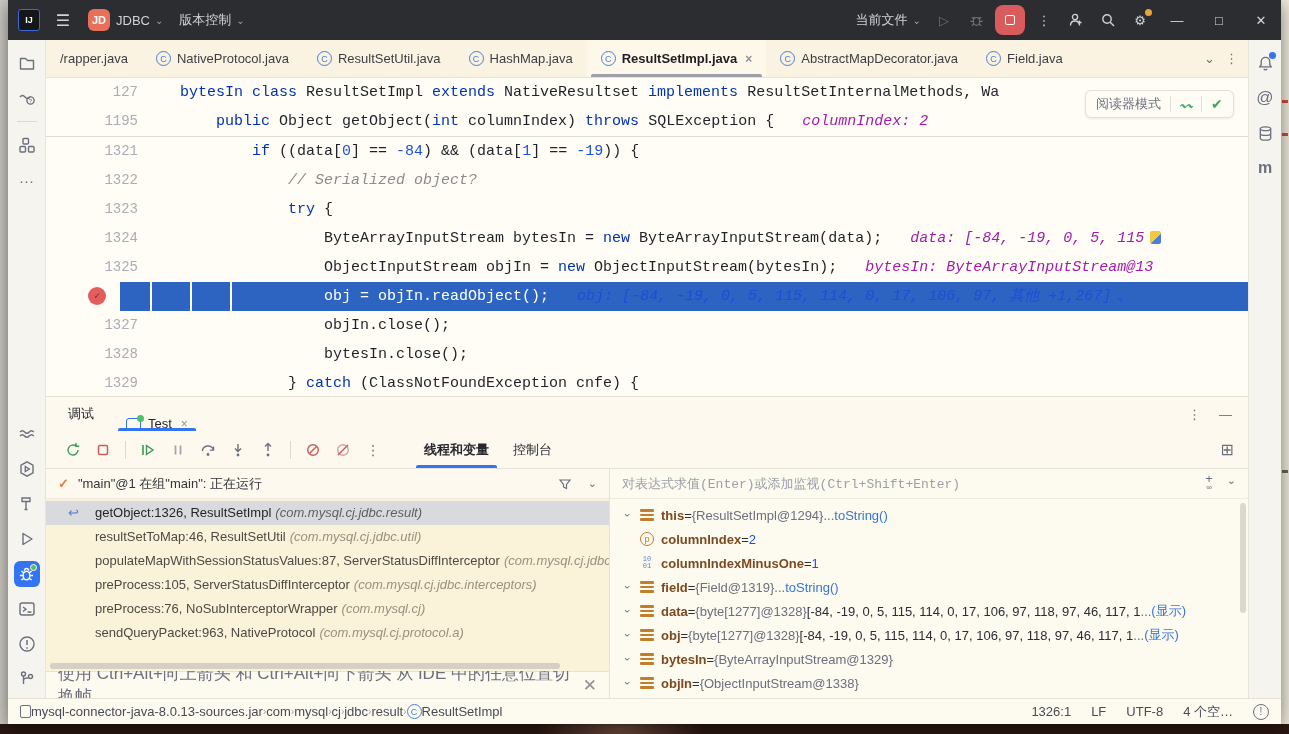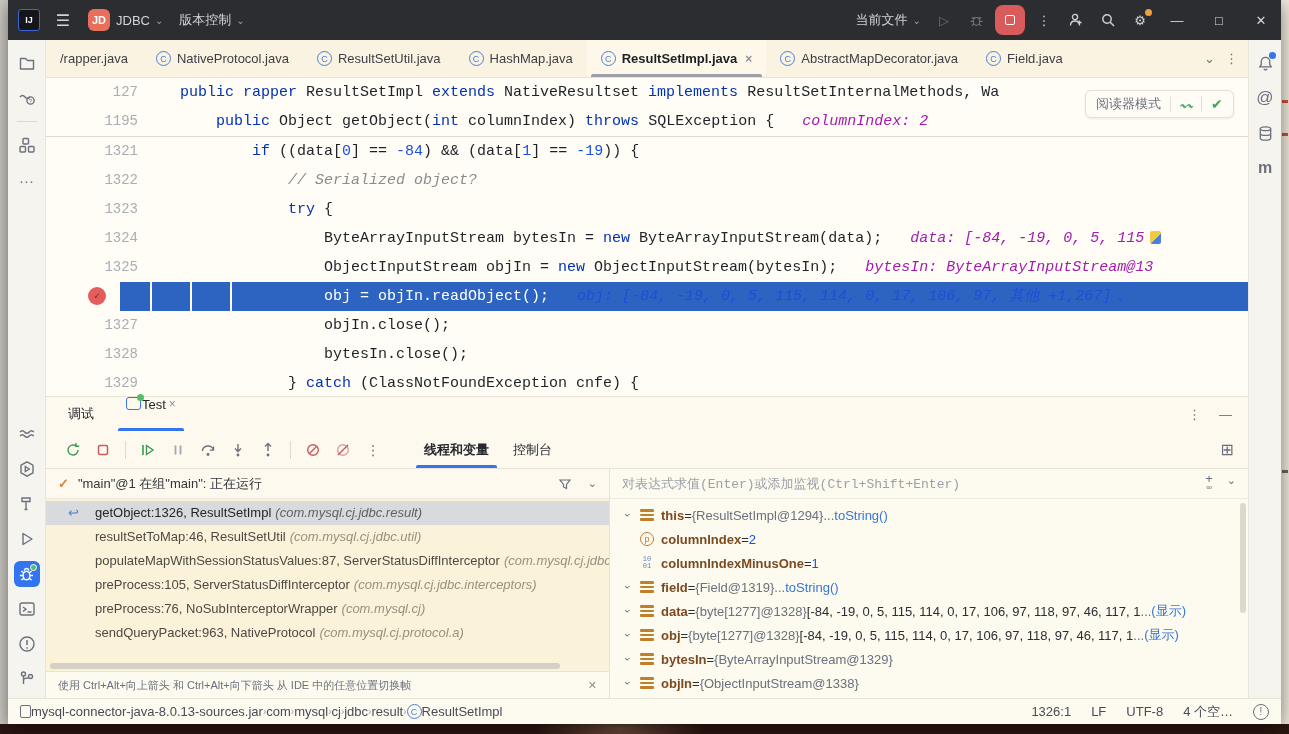--- a/index.html
+++ b/index.html
@@ -74,21 +74,21 @@
   .hchev{font-style:normal;font-size:11px;margin-left:6px}
   .reader-toolbar{position:absolute;top:12px;left:1039px;height:28px;display:flex;align-items:center;gap:9px;padding:0 10px;background:#fefcf4;border:1px solid #e3e0d4;border-radius:6px;box-shadow:0 1px 3px rgba(0,0,0,.08);font-family:"Liberation Sans",sans-serif;font-size:13px;color:#6c707e;z-index:5}
   .rt-div{width:1px;height:16px;background:#e3e0d4}
   .squig{color:#4caf6e;font-size:13px;letter-spacing:-1px}
   .okcheck{color:#3fa45c;font-size:14px}
 
   
   .debug{flex:1;display:flex;flex-direction:column;min-height:0;border-top:1px solid #e6e2d6;background:#fdf9ee}
   .dheader{height:34px;display:flex;align-items:center;font-size:13px;color:#27282e;flex:none;padding-left:22px}
   .dtitle{font-weight:normal;margin-right:24px}
-  .dtab{display:flex;align-items:flex-start;gap:1px;height:100%;position:relative;padding:0 8px}
+  .dtab{display:flex;align-items:flex-end;gap:7px;height:100%;position:relative;padding:0 8px}
   .dtab::after{content:"";position:absolute;left:0;right:0;bottom:0;height:3px;border-radius:2px 2px 0 0;background:#3574f0}
   .dtab-icon{width:15px;height:13px;border:1.4px solid #3574f0;border-radius:3px;position:relative}
   .dtab-icon .g{position:absolute;top:-4px;right:-4px;width:7px;height:7px;border-radius:50%;background:#52c06a}
   .dheader-right{margin-left:auto;display:flex;gap:18px;padding-right:16px;color:#6c707e}
   .dtoolbar{height:38px;display:flex;align-items:center;border-bottom:1px solid #e6e2d6;flex:none;padding-left:14px;gap:4px}
   .dbtn{width:26px;height:26px;border-radius:5px;display:flex;align-items:center;justify-content:center;font-size:14px;color:#6c707e}
   .dsep{width:1px;height:18px;background:#ddd9cd;margin:0 5px}.gray{color:#8a8d94}
   .dtabs2{display:flex;margin-left:22px;height:100%}
   .dt2{display:flex;align-items:center;padding:0 12px;font-size:13px;color:#27282e;position:relative}
   .dt2.sel{font-weight:bold}
@@ -101,21 +101,21 @@
   .tcheck{color:#e07f3c;font-weight:bold}
   .thread-right{margin-left:auto;display:flex;gap:16px;color:#6c707e}
   .frames{flex:1;overflow:hidden;background:#fbf2da;font-size:13px;color:#4d4a42;padding-top:2px}
   .frow{height:24px;line-height:24px;padding-left:49px;white-space:nowrap;overflow:hidden;position:relative}
   .frow .pkg{font-style:italic;color:#97917f;margin-left:4px}
   .frow.sel{background:#d8dade;color:#23252a}
   .frow.sel .pkg{color:#5d6066}
   .frow.sel .ret{position:absolute;left:22px;color:#5b82c7}
   .hscroll{height:9px;position:relative;background:#fbf2da;flex:none}
   .hscroll .thumb{position:absolute;left:4px;width:510px;top:1px;height:6px;border-radius:3px;background:#d4d0c4}
-  .framehint{height:27px;border-top:1px solid #e6e2d6;background:#fdfaf0;display:flex;align-items:center;font-size:11px;color:#6c707e;padding:0 12px;flex:none}
+  .framehint{height:27px;border-top:1px solid #e6e2d6;background:#fdfaf0;display:flex;align-items:center;font-size:17px;color:#6c707e;padding:0 12px;flex:none}
   .framehint .x{margin-left:auto;color:#8e9199}
 
   .rpane{flex:1;display:flex;flex-direction:column;min-width:0;background:#fdfaf0;position:relative}
   .watchrow{height:30px;display:flex;align-items:center;border-bottom:1px solid #eeeadf;padding:0 12px;flex:none;font-family:"Liberation Mono","DejaVu Sans Mono",monospace;font-size:13px;color:#9da0a8}
   .watch-right{margin-left:auto;display:flex;gap:14px;color:#6c707e;font-family:"Liberation Sans",sans-serif}
   .addwatch{position:relative;font-size:13px;line-height:10px;text-align:center}
   .addwatch .inf{display:block;font-size:8px;margin-top:-1px}
   .vars{flex:1;overflow:hidden;font-size:13px;padding-top:4px}
   .vrow{height:24px;display:flex;align-items:center;padding-left:10px;white-space:nowrap;overflow:hidden}
   .vchev{width:16px;color:#6c707e;font-size:11px;flex:none;text-align:center}
@@ -337,21 +337,21 @@
             </div>
           </div>
         <div class="tabbar-right">
           <span>⌄</span>
           <span>⋮</span>
         </div>
       </div>
 
       <div class="editor">
         <div id="sticky-lines" class="sticky">
-            <div class="crow"><span class="content"><span class="lnum">127</span><span class="code"><span class="tk-k">public rapper </span><span class="tk-p">ResultSetImpl </span><span class="tk-k">extends </span><span class="tk-p">NativeResultset </span><span class="tk-k">implements </span><span class="tk-p">ResultSetInternalMethods, Wa</span></span></span></div>
+            <div class="crow"><span class="content"><span class="lnum">127</span><span class="code"><span class="tk-k">bytesIn class </span><span class="tk-p">ResultSetImpl </span><span class="tk-k">extends </span><span class="tk-p">NativeResultset </span><span class="tk-k">implements </span><span class="tk-p">ResultSetInternalMethods, Wa</span></span></span></div>
             <div class="crow"><span class="content"><span class="lnum">1195</span><span class="code">    <span class="tk-k">public </span><span class="tk-p">Object getObject(</span><span class="tk-k">int</span><span class="tk-p"> columnIndex) </span><span class="tk-k">throws</span><span class="tk-p"> SQLException {</span><span class="hint">columnIndex: 2</span></span></span></div>
           </div>
         <div id="editor-lines">
             <div class="crow"><span class="content"><span class="lnum">1321</span><span class="code">        <span class="tk-k">if</span><span class="tk-p"> ((data[</span><span class="tk-n">0</span><span class="tk-p">] == </span><span class="tk-n">-84</span><span class="tk-p">) &amp;&amp; (data[</span><span class="tk-n">1</span><span class="tk-p">] == </span><span class="tk-n">-19</span><span class="tk-p">)) {</span></span></span></div>
             <div class="crow"><span class="content"><span class="lnum">1322</span><span class="code">            <span class="tk-c">// Serialized object?</span></span></span></div>
             <div class="crow"><span class="content"><span class="lnum">1323</span><span class="code">            <span class="tk-k">try</span><span class="tk-p"> {</span></span></span></div>
             <div class="crow"><span class="content"><span class="lnum">1324</span><span class="code">                <span class="tk-p">ByteArrayInputStream bytesIn = </span><span class="tk-k">new</span><span class="tk-p"> ByteArrayInputStream(data);</span><span class="hint">data: [-84, -19, 0, 5, 115</span><span class="hintbadge"></span></span></span></div>
             <div class="crow"><span class="content"><span class="lnum">1325</span><span class="code">                <span class="tk-p">ObjectInputStream objIn = </span><span class="tk-k">new</span><span class="tk-p"> ObjectInputStream(bytesIn);</span><span class="hint">bytesIn: ByteArrayInputStream@13</span></span></span></div>
             <div class="crow exec"><span class="execfill"></span><span class="gapline" style="left: 104px;"></span><span class="gapline" style="left: 144px;"></span><span class="gapline" style="left: 184px;"></span><span class="content"><span class="lnum"></span><span class="code">                <span class="tk-p">obj = objIn.readObject();</span><span class="hint">obj: [-84, -19, 0, 5, 115, 114, 0, 17, 106, 97, 其他 +1,267]</span><span class="hint hchev">⌄</span></span></span><span class="bpt">✓</span></div>
             <div class="crow"><span class="content"><span class="lnum">1327</span><span class="code">                <span class="tk-p">objIn.close();</span></span></span></div>

